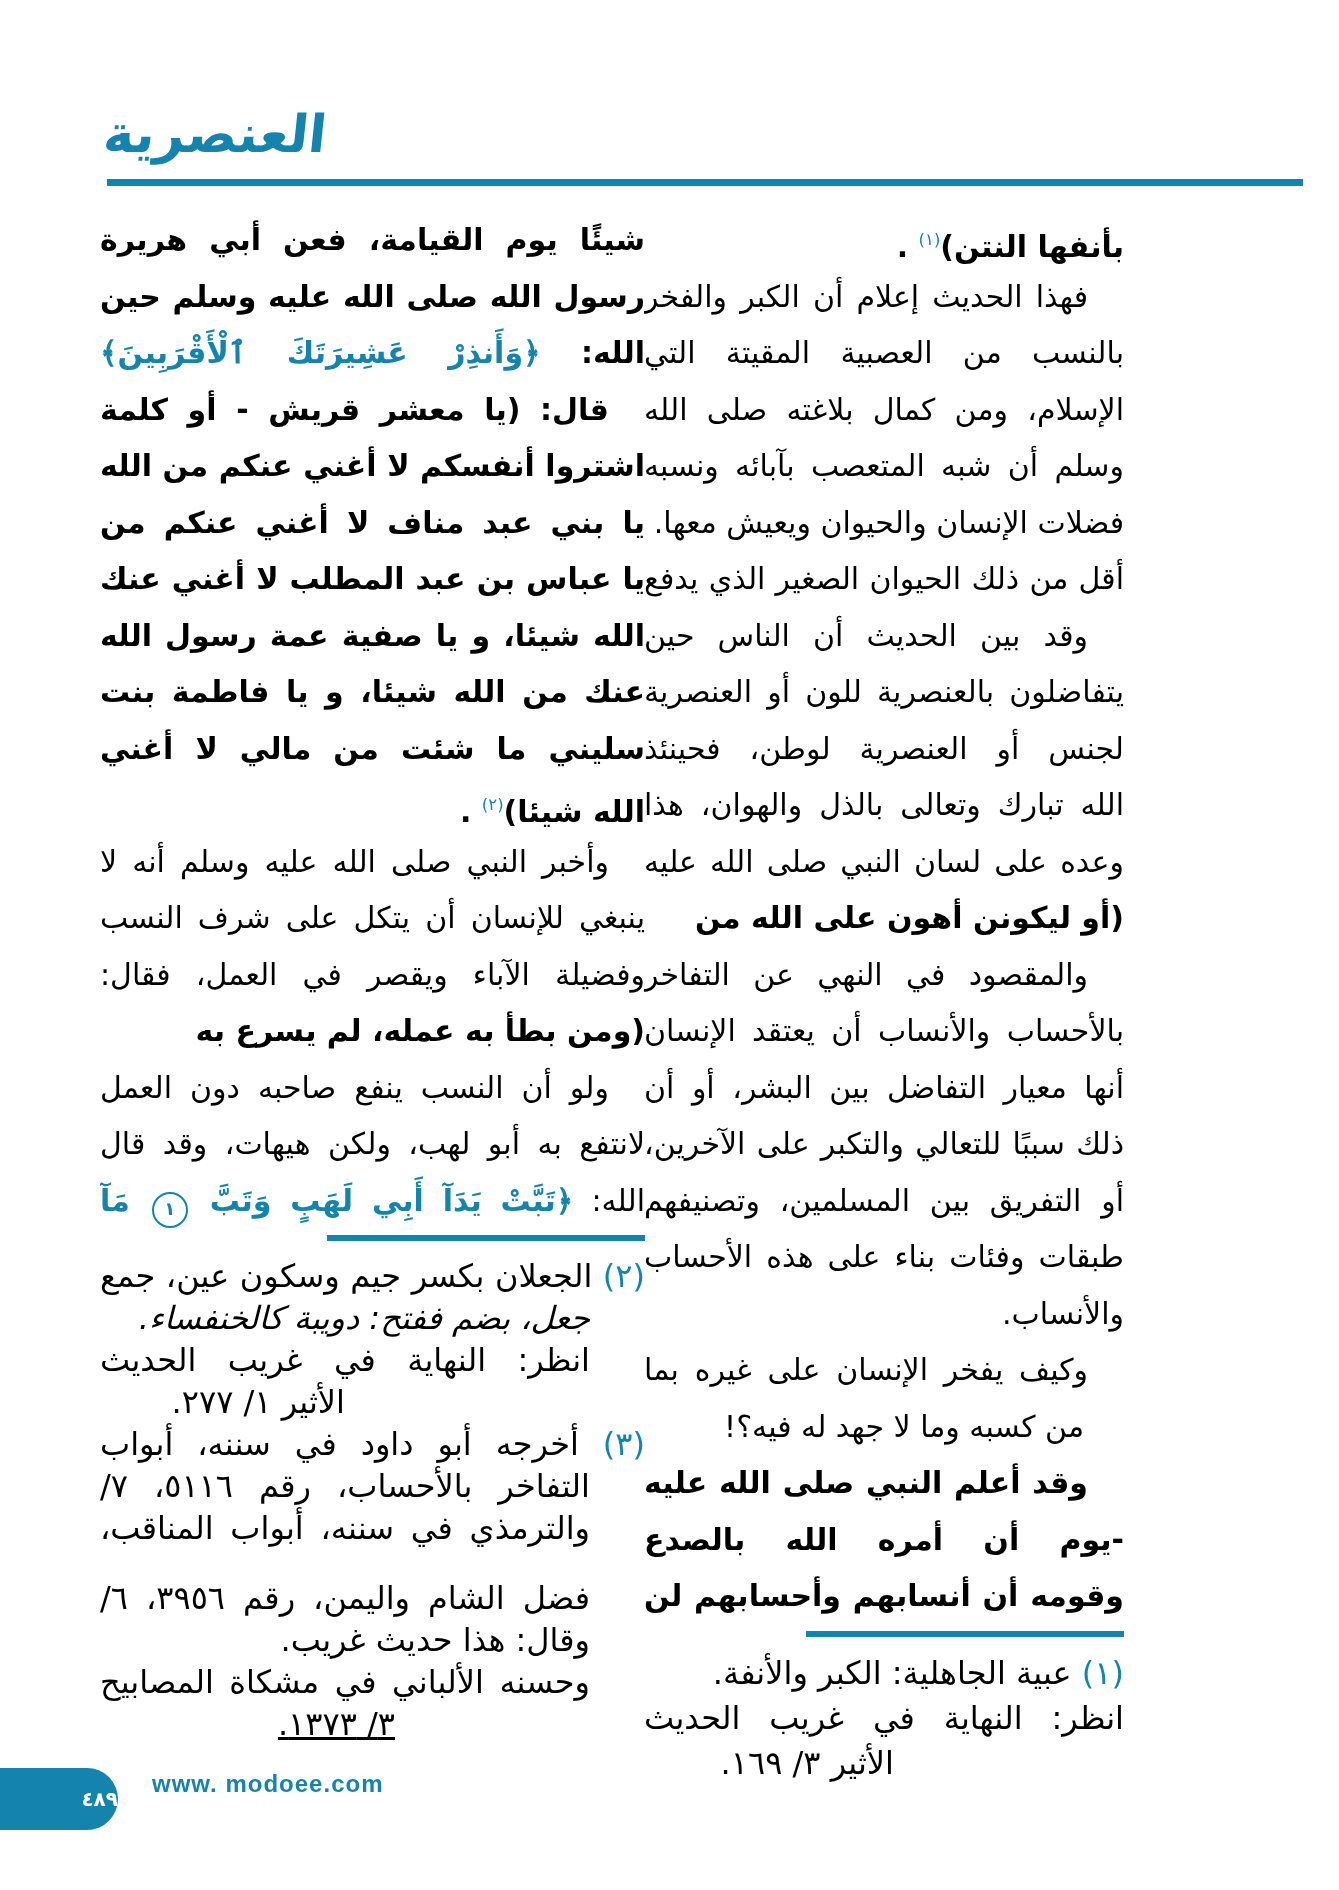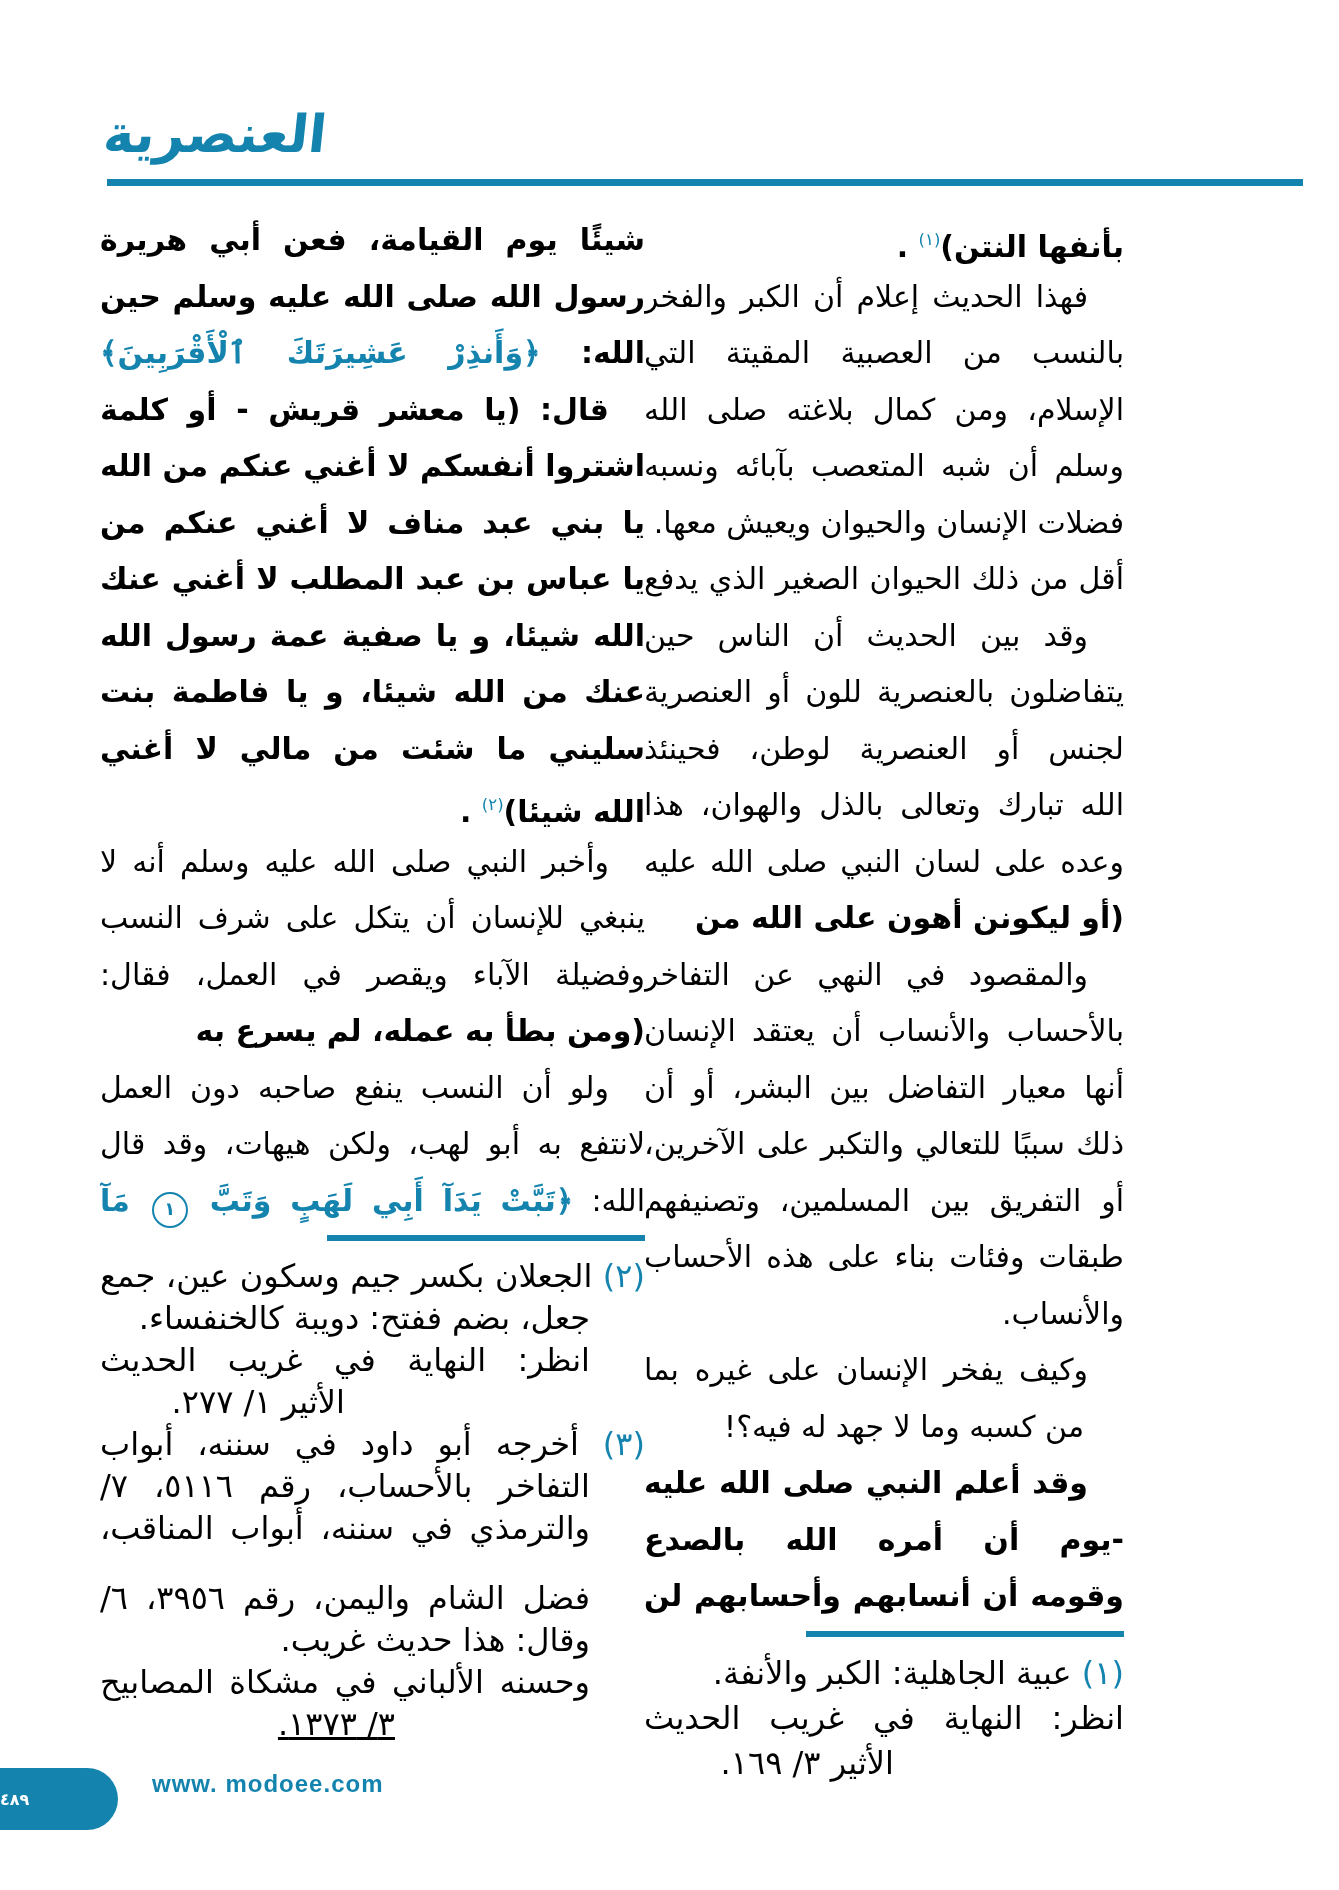--- a/index.html
+++ b/index.html
@@ -23,22 +23,22 @@
   .seg-ref{font-size:0.74em}
   .seg-marker{color:var(--accent)}
   .seg-ayah{display:inline-block;width:32px;height:32px;line-height:30px;text-align:center;
             border:2px solid var(--accent);border-radius:50%;color:var(--accent);
             font-size:18px;vertical-align:-4px;margin:0 3px;font-weight:bold;
             text-align-last:center}
   .fn-rule{width:318px;height:6px;background:var(--accent);margin:6px 0 14px auto}
   .footnotes .line{height:42px;line-height:42px;font-size:32px}
   .col-right .footnotes .line{height:45px;line-height:45px}
   .page-tab{position:absolute;left:0;top:1768px;width:118px;height:62px;background:var(--accent);
-            border-radius:0 31px 31px 0;display:flex;align-items:center;justify-content:flex-start;
-            color:#fff;font-size:16px;font-weight:bold}
+            border-radius:0 31px 31px 0;display:flex;align-items:center;justify-content:flex-end;
+            color:#fff;font-size:20px;font-weight:bold}
   .website{position:absolute;left:152px;top:1770px;font-size:24px;font-weight:bold;
            color:var(--accent);font-family:"Liberation Sans",sans-serif;letter-spacing:1px}
 </style>
 </head>
 <body>
 
 <div class="page">
 
   <div class="logo">العنصرية</div>
   <div class="header-rule"></div>
@@ -96,21 +96,21 @@
         <div class="line"><span class="seg-text">ينبغي للإنسان أن يتكل على شرف النسب</span></div>
         <div class="line"><span class="seg-text">وفضيلة الآباء ويقصر في العمل، فقال:</span></div>
         <div class="line end"><span class="seg-bold">(ومن بطأ به عمله، لم يسرع به نسبه)</span></div>
         <div class="line indent"><span class="seg-text">ولو أن النسب ينفع صاحبه دون العمل</span></div>
         <div class="line"><span class="seg-text">لانتفع به أبو لهب، ولكن هيهات، وقد قال</span></div>
         <div class="line"><span class="seg-text">الله: </span><span class="seg-quran">﴿تَبَّتْ يَدَآ أَبِي لَهَبٍ وَتَبَّ </span><span class="seg-ayah">١</span><span class="seg-quran"> مَآ أَغْنَىٰ</span></div>
       </div>
     <div class="fn-rule"></div>
     <div class="footnotes">
         <div class="line"><span class="seg-marker">(٢)</span><span class="seg-text"> الجعلان بكسر جيم وسكون عين، جمع</span></div>
-        <div class="line start" style="padding-right: 55px;"><span class="seg-text">جعل، بضم ففتح: دويبة كالخنفساء.</span></div>
+        <div class="line start" style="padding-right: 55px; font-style: italic;"><span class="seg-text">جعل، بضم ففتح: دويبة كالخنفساء.</span></div>
         <div class="line" style="padding-right: 55px;"><span class="seg-text">انظر: النهاية في غريب الحديث والأثر، ابن</span></div>
         <div class="line end" style="padding-right: 300px;"><span class="seg-text">الأثير ١/ ٢٧٧.</span></div>
         <div class="line"><span class="seg-marker">(٣)</span><span class="seg-text"> أخرجه أبو داود في سننه، أبواب النوم، باب</span></div>
         <div class="line" style="padding-right: 55px;"><span class="seg-text">التفاخر بالأحساب، رقم ٥١١٦، ٧/ ٣٤٨،</span></div>
         <div class="line" style="padding-right: 55px;"><span class="seg-text">والترمذي في سننه، أبواب المناقب، باب</span></div>
         <div class="line" style="padding-right: 55px; margin-top: 28px;"><span class="seg-text">فضل الشام واليمن، رقم ٣٩٥٦، ٦/ ٢٢٩،</span></div>
         <div class="line start" style="padding-right: 55px;"><span class="seg-text">وقال: هذا حديث غريب.</span></div>
         <div class="line" style="padding-right: 55px;"><span class="seg-text">وحسنه الألباني في مشكاة المصابيح</span></div>
         <div class="line end" style="padding-right: 250px; text-decoration: underline;"><span class="seg-text">٣/ ١٣٧٣.</span></div>
       </div>

